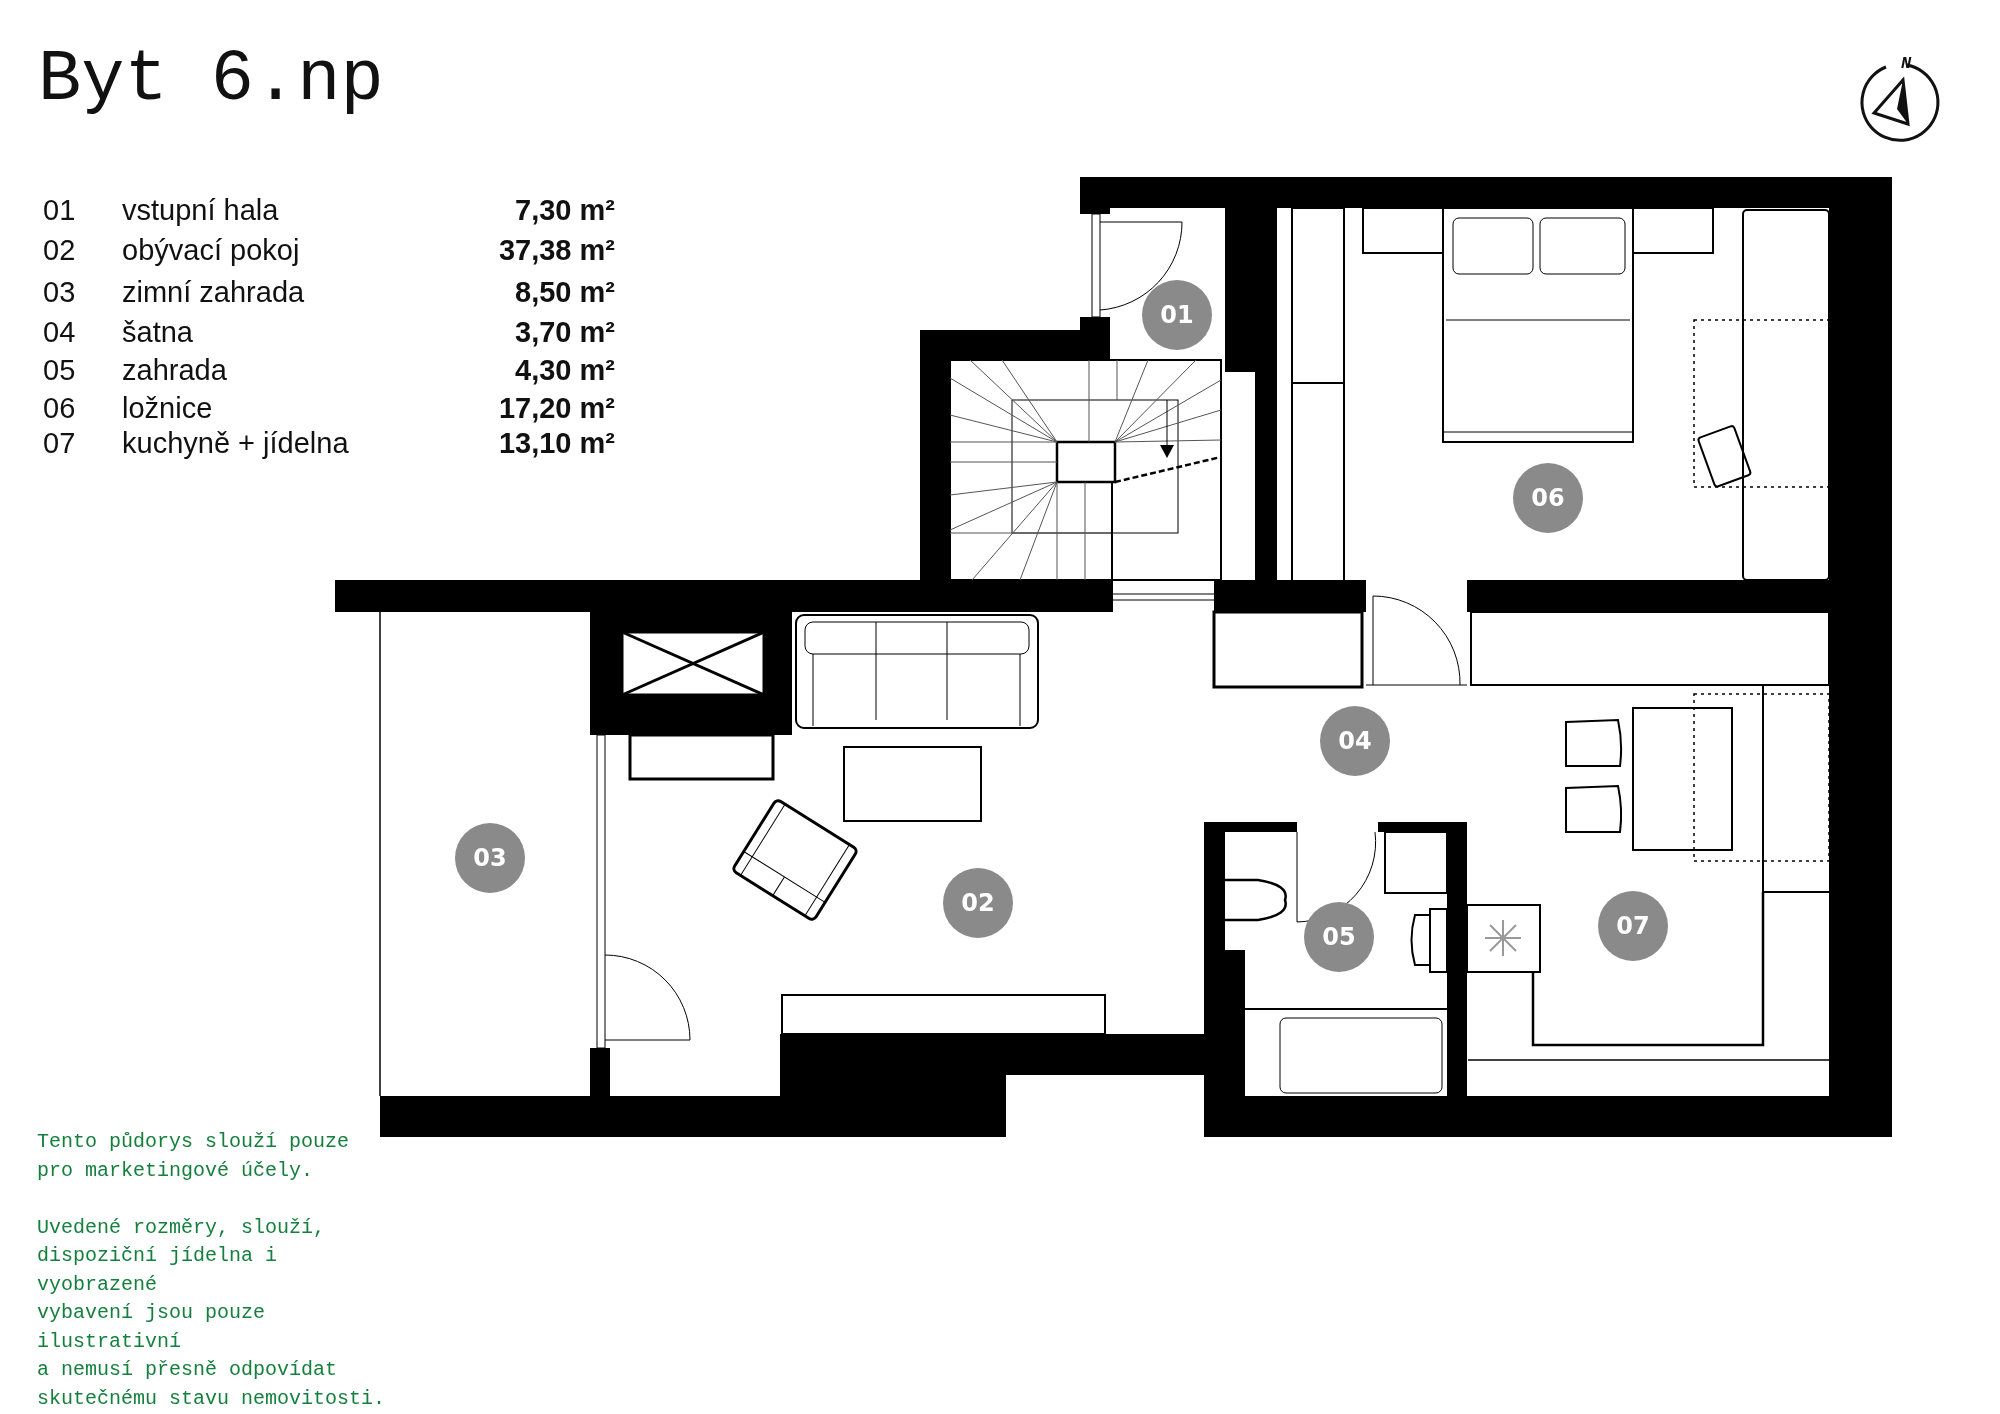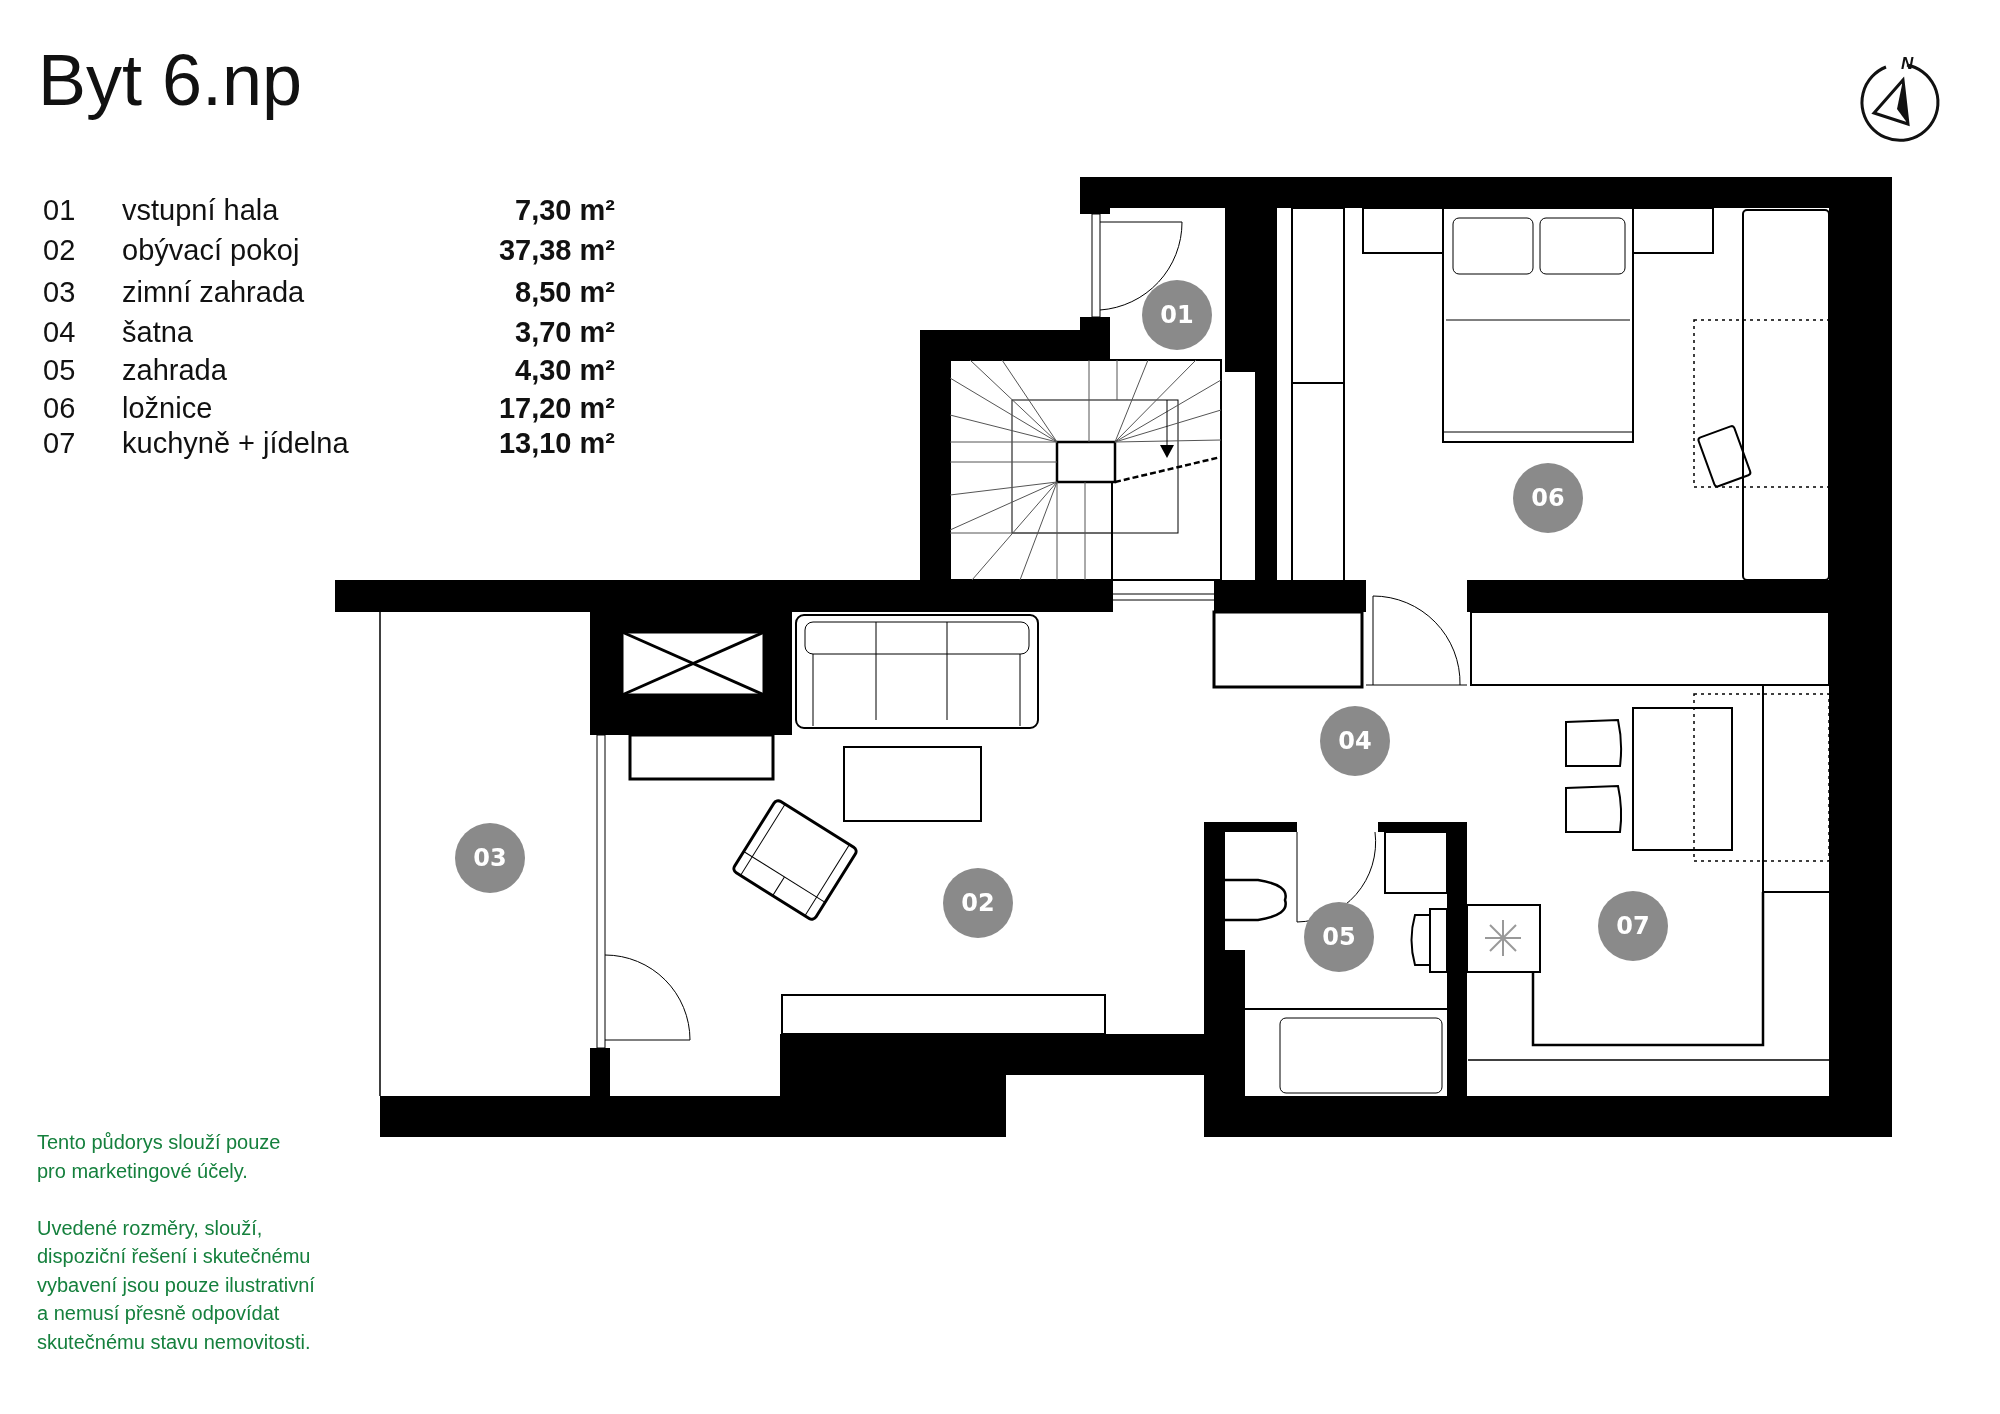--- a/index.html
+++ b/index.html
@@ -1,17 +1,17 @@
 <!DOCTYPE html>
 <html><head>
 <meta charset="utf-8">
 <style>
   html,body{margin:0;padding:0;background:#ffffff;}
   body{width:2000px;height:1414px;position:relative;overflow:hidden;font-family:"Liberation Sans","DejaVu Sans",sans-serif;color:#111;}
-  .abs{position:absolute;}
+  .abs{position:absolute;font-family:Liberation Mono, monospace;}
   #title{left:38px;top:40px;font-size:72px;line-height:80px;color:#111;letter-spacing:0px;}
   .row{position:absolute;left:0;height:36px;font-size:29px;line-height:36px;color:#111;}
   .row .num{position:absolute;left:43px;}
   .row .name{position:absolute;left:122px;white-space:nowrap;}
   .row .area{position:absolute;left:385px;width:230px;text-align:right;white-space:nowrap;font-weight:bold;}
   #disclaimer{left:37px;top:1128px;font-size:20px;line-height:28.5px;color:#15803d;width:360px;}
   #disclaimer p{margin:0 0 28.5px 0;}
   #plan{position:absolute;left:0;top:0;width:2000px;height:1414px;}
   .badge{position:absolute;width:70px;height:70px;border-radius:50%;background:#8a8a8a;color:#fff;
          font-family:"DejaVu Sans",sans-serif;font-weight:bold;font-size:24px;line-height:70px;text-align:center;}
@@ -237,18 +237,18 @@
   <span class="abs" style="left:46px;top:-4px;font-size:17px;font-style:italic;font-weight:bold;">N</span>
 </div>
 
 <div id="disclaimer" class="abs">
   <p>
     <span>Tento půdorys slouží pouze</span><br>
     <span>pro marketingové účely.</span>
   </p>
   <p>
     <span>Uvedené rozměry, slouží,</span><br>
-    <span>dispoziční řešení i skutečnému</span><br>
+    <span>dispoziční jídelna i vyobrazené</span><br>
     <span>vybavení jsou pouze ilustrativní</span><br>
     <span>a nemusí přesně odpovídat</span><br>
     <span>skutečnému stavu nemovitosti.</span>
   </p>
 </div>
 
 </body></html>

